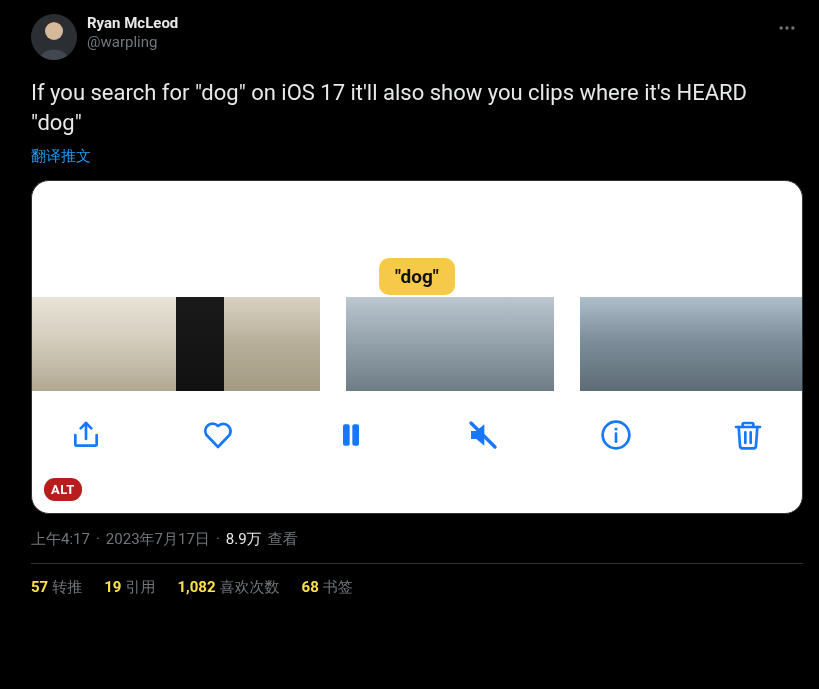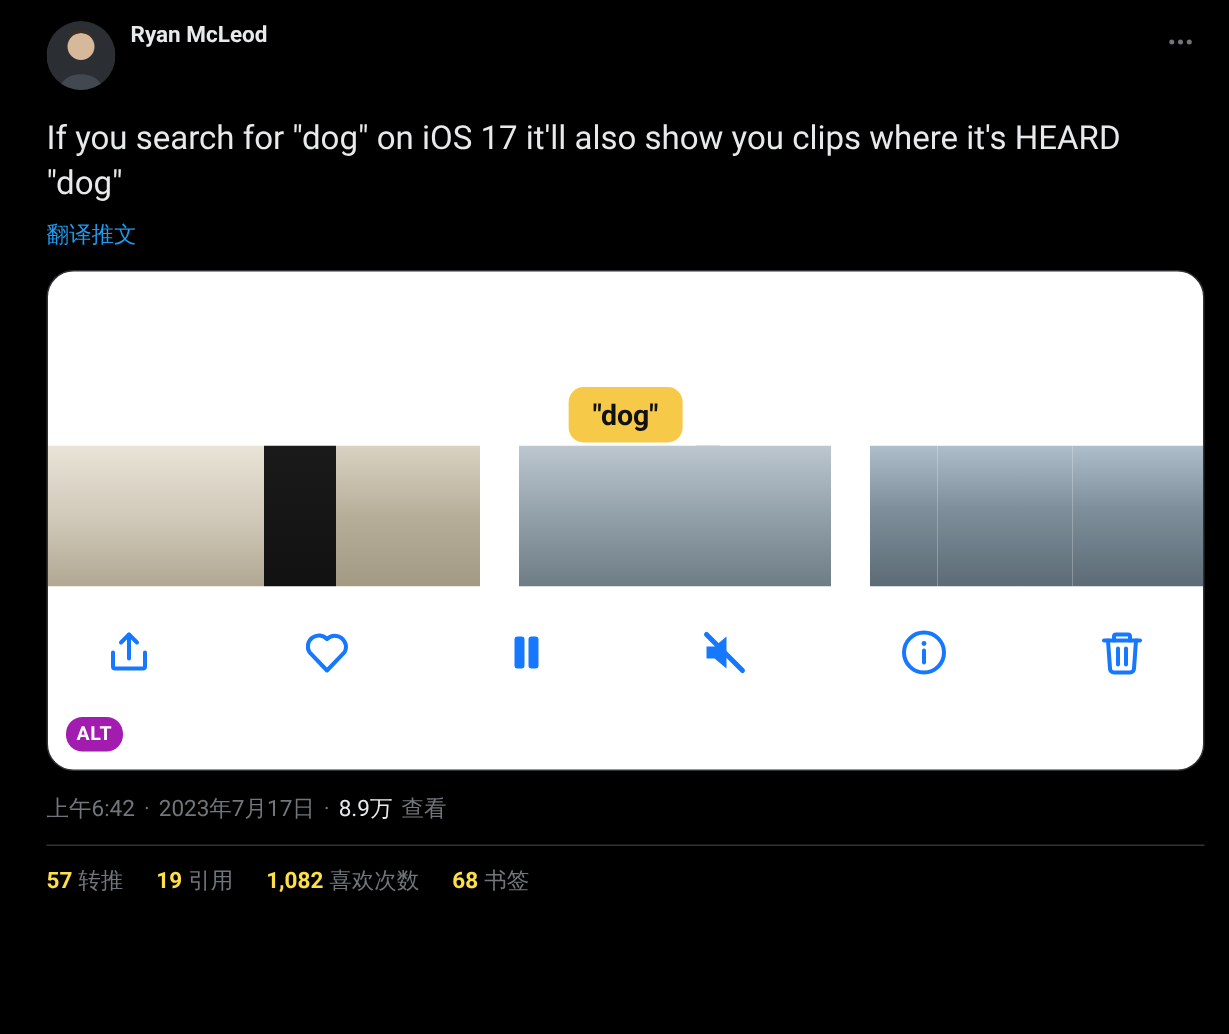--- a/index.html
+++ b/index.html
@@ -132,21 +132,21 @@
     display: flex;
     align-items: center;
     justify-content: center;
   }
   .tool-btn svg { width: 32px; height: 32px; }
 
   .alt-badge {
     position: absolute;
     left: 12px;
     bottom: 12px;
-    background: #a21caf;
+    background: #b91c1c;
     color: #fff;
     font-weight: 700;
     font-size: 13px;
     padding: 4px 7px;
     border-radius: 11px;
     letter-spacing: 0.5px;
   }
 
   .meta-row {
     margin-top: 16px;
@@ -179,20 +179,21 @@
     <div class="avatar">
       <svg viewBox="0 0 46 46">
         <rect width="46" height="46" fill="#2b2f34"></rect>
         <circle cx="23" cy="17" r="9" fill="#d6b89a"></circle>
         <path d="M9 46 C9 32, 37 32, 37 46 Z" fill="#41484f"></path>
         <path d="M14 12 Q23 4 32 12 Q30 6 23 6 Q16 6 14 12 Z" fill="#3a2e24"></path>
       </svg>
     </div>
     <div class="user-col">
       <div class="display-name">Ryan McLeod</div>
+      <div class="handle">@warpling</div>
     </div>
     <div class="more-btn">
       <svg width="20" height="20" viewBox="0 0 24 24" fill="currentColor">
           <circle cx="5" cy="12" r="2"></circle>
           <circle cx="12" cy="12" r="2"></circle>
           <circle cx="19" cy="12" r="2"></circle>
         </svg>
     </div>
   </div>
 
@@ -271,21 +272,21 @@
             <line x1="10" y1="10" x2="10" y2="18"></line>
             <line x1="14" y1="10" x2="14" y2="18"></line>
           </svg>
       </div>
     </div>
 
     <div class="alt-badge">ALT</div>
   </div>
 
   <div class="meta-row">
-    <span>上午6:42</span>
+    <span>上午4:17</span>
     <span>·</span>
     <span>2023年7月17日</span>
     <span>·</span>
     <span class="views-count">8.9万</span>
     <span>查看</span>
   </div>
 
   <div class="divider"></div>
 
   <div class="stats-row">

